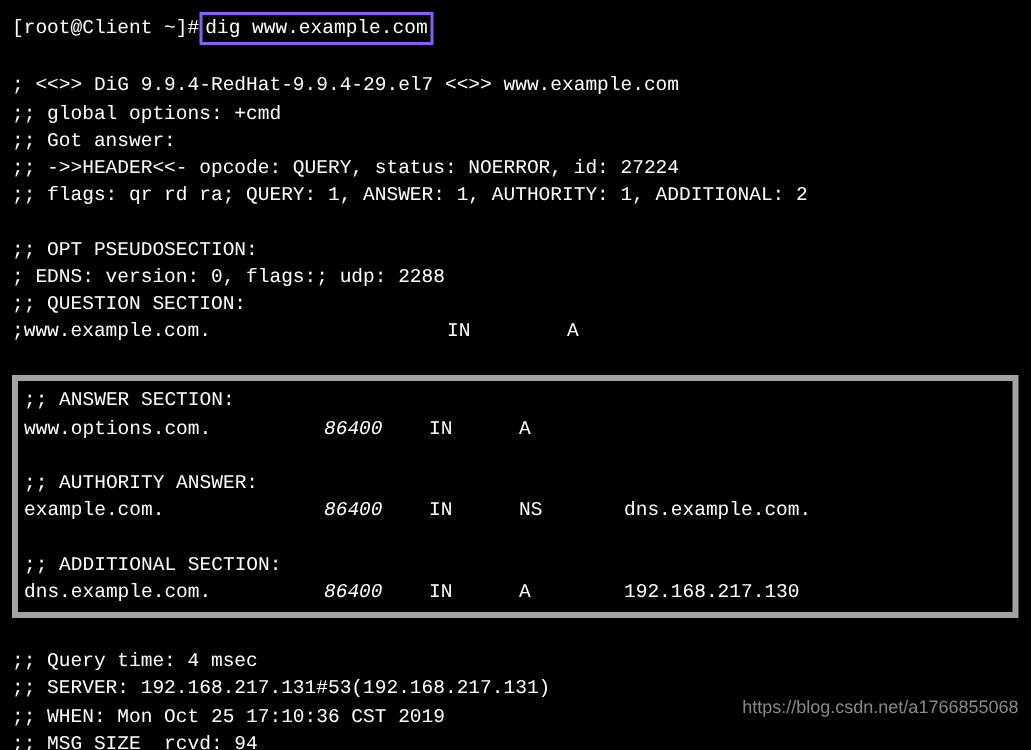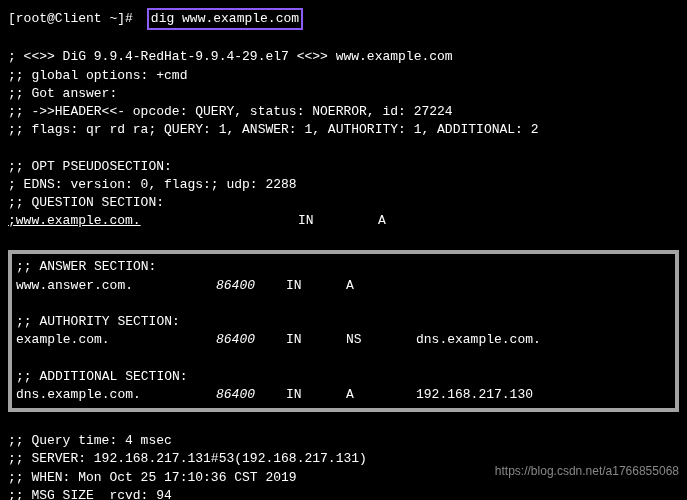--- a/index.html
+++ b/index.html
@@ -17,21 +17,20 @@
       width: 687px;
       height: 500px;
       position: relative;
     }
     .line {
       white-space: pre;
     }
     .prompt-line {
       display: flex;
       align-items: center;
-      gap: 14px;
     }
     .orange-box {
       border: 2px solid #8b5cf6;
       padding: 0 2px;
       display: inline-block;
     }
     .yellow-box {
       border: 4px solid #a3a3a3;
       padding: 4px;
       margin: 2px 0;
@@ -45,21 +44,21 @@
       font-family: Arial, sans-serif;
     }
     .cols {
       display: flex;
     }
     .c1 { width: 200px; }
     .c2 { width: 70px; font-style: italic; }
     .c3 { width: 60px; }
     .c4 { width: 70px; }
     .c5 { flex: 1; }
-    .q1 { width: 290px; text-decoration: underline; }
+    .q1 { width: 290px; }
     .q2 { width: 80px; }
     .q3 { flex: 1; }
   </style>
 </head>
 <body>
 
 <div class="prompt-line">
   <span>[root@Client ~]# </span>
   <span class="orange-box">
     <span>dig www.example.com</span>
@@ -78,27 +77,27 @@
 <div class="cols">
   <span class="q1">;www.example.com.</span>
   <span class="q2">IN</span>
   <span class="q3">A</span>
 </div>
 <div class="line">&nbsp;</div>
 
 <div class="yellow-box">
   <div class="line">;; ANSWER SECTION:</div>
   <div class="cols">
-    <span class="c1">www.answer.com.</span>
+    <span class="c1">www.options.com.</span>
     <span class="c2">86400</span>
     <span class="c3">IN</span>
     <span class="c4">A</span>
   </div>
   <div class="line">&nbsp;</div>
-  <div class="line">;; AUTHORITY SECTION:</div>
+  <div class="line">;; AUTHORITY ANSWER:</div>
   <div class="cols">
     <span class="c1">example.com.</span>
     <span class="c2">86400</span>
     <span class="c3">IN</span>
     <span class="c4">NS</span>
     <span class="c5">dns.example.com.</span>
   </div>
   <div class="line">&nbsp;</div>
   <div class="line">;; ADDITIONAL SECTION:</div>
   <div class="cols">

